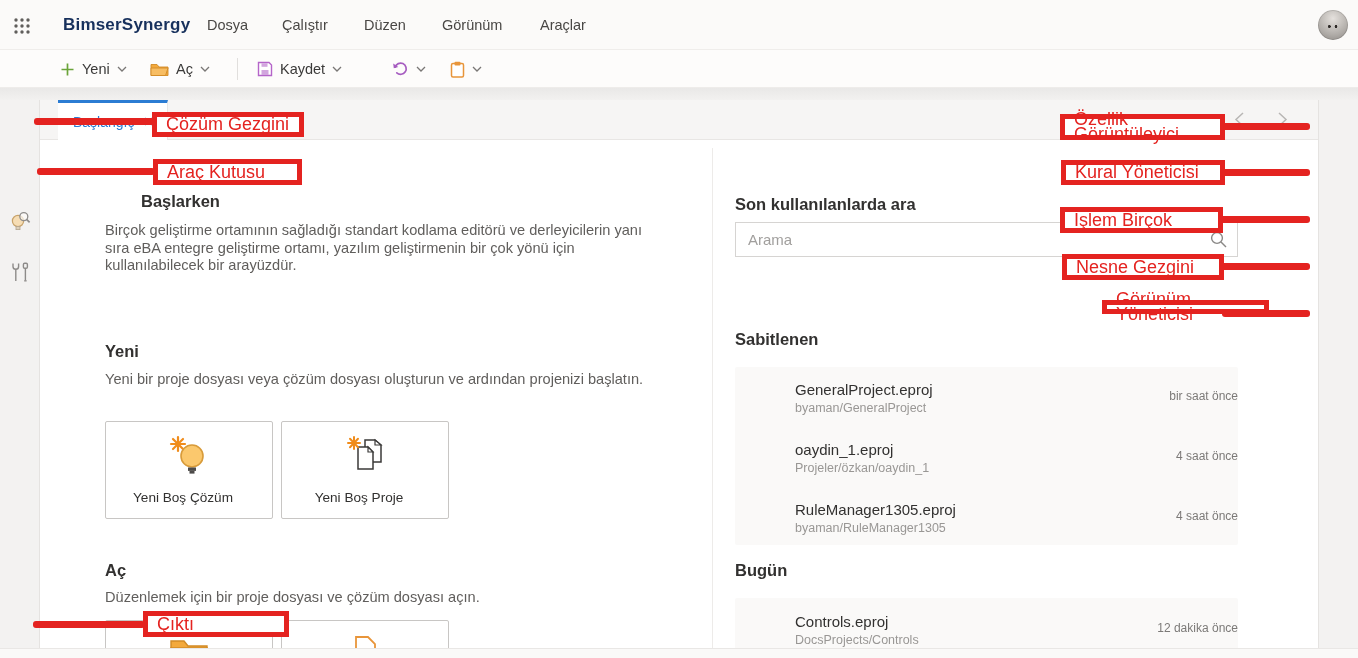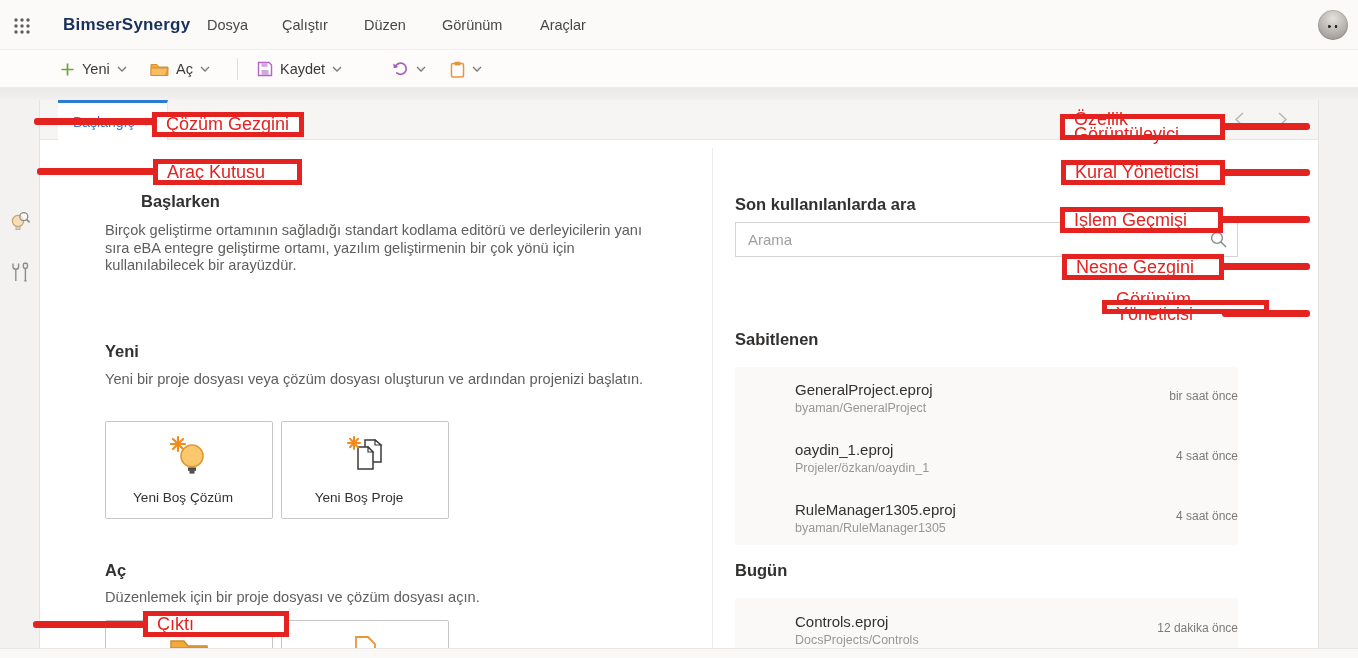--- a/index.html
+++ b/index.html
@@ -331,21 +331,21 @@
   <div class="ann-line" style="left:37px;top:168px;width:118px;"></div>
   <div class="ann-box" style="left:153px;top:159px;width:149px;height:26px;">Araç Kutusu</div>
 
   <div class="ann-line" style="left:1222px;top:123px;width:88px;"></div>
   <div class="ann-box" style="left:1060px;top:114px;width:165px;height:26px;">Özellik Görüntüleyici</div>
 
   <div class="ann-line" style="left:1222px;top:169px;width:88px;"></div>
   <div class="ann-box" style="left:1061px;top:160px;width:164px;height:25px;">Kural Yöneticisi</div>
 
   <div class="ann-line" style="left:1220px;top:216px;width:90px;"></div>
-  <div class="ann-box" style="left:1060px;top:207px;width:163px;height:26px;">İşlem Geçmişi</div>
+  <div class="ann-box" style="left:1060px;top:207px;width:163px;height:26px;">İşlem Birçok</div>
 
   <div class="ann-line" style="left:1221px;top:263px;width:89px;"></div>
   <div class="ann-box" style="left:1062px;top:254px;width:162px;height:26px;">Nesne Gezgini</div>
 
   <div class="ann-line" style="left:1222px;top:310px;width:88px;"></div>
   <div class="ann-box" style="left:1058px;top:300px;width:167px;height:14px;margin-left:44px;">Görünüm Yöneticisi</div>
 
   <div class="ann-line" style="left:33px;top:621px;width:112px;"></div>
   <div class="ann-box" style="left:143px;top:611px;width:146px;height:26px;">Çıktı</div>
 

